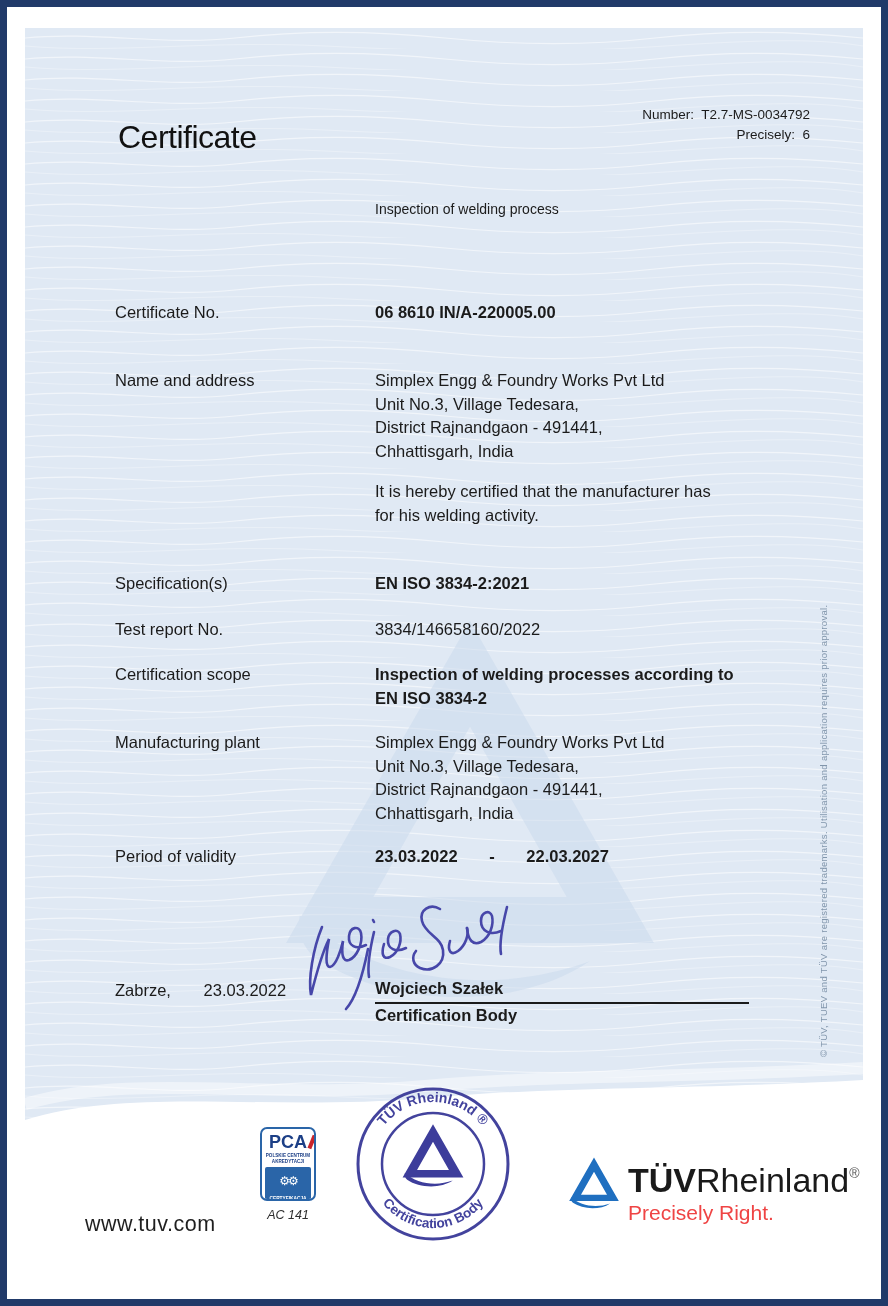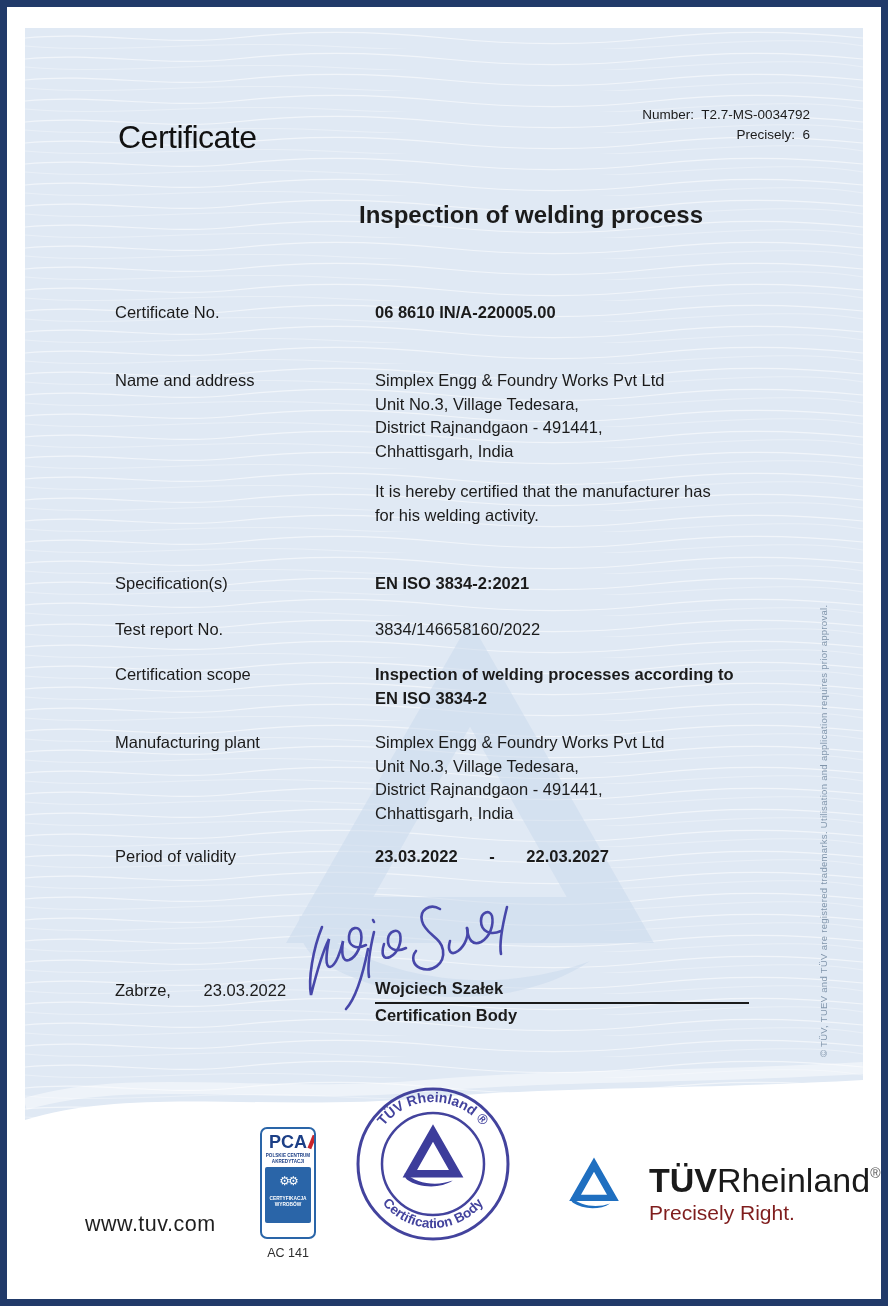--- a/index.html
+++ b/index.html
@@ -17,21 +17,21 @@
   .carve{position:absolute;left:0;top:1028px;}
   .meta{
     position:absolute;top:50px;right:71px;text-align:right;
     font-size:13.5px;line-height:20px;color:#1b1b1b;margin-top:48px;
   }
   .title{
     position:absolute;left:111px;top:112px;font-size:32px;letter-spacing:-.5px;
     color:#111;font-weight:400;
   }
   .subtitle{
-    position:absolute;left:352px;top:194px;font-size:24px;font-weight:700;
+    position:absolute;left:368px;top:194px;font-size:14px;font-weight:400;
   }
   .row{position:absolute;left:0;width:856px;font-size:16.5px;line-height:23.5px;}
   .lab{position:absolute;left:108px;width:250px;}
   .val{position:absolute;left:368px;width:430px;}
   .b{font-weight:700;}
   .gap-date{display:inline-block;margin-left:28px;}
   .dash-gap{display:inline-block;margin:0 27px;}
   .sig-svg{position:absolute;left:295px;top:880px;}
   .sig-name{position:absolute;left:368px;top:972px;font-size:16.5px;font-weight:700;}
   .sig-line{position:absolute;left:368px;top:995px;width:374px;border-top:2px solid #1b1b1b;}
@@ -39,39 +39,39 @@
   .place-date{position:absolute;left:108px;top:974px;font-size:16.5px;}
   .side-note{
     position:absolute;left:811px;top:1050px;width:458px;
     transform:rotate(-90deg);transform-origin:0 0;
     font-size:9.5px;color:#8095ab;letter-spacing:.3px;white-space:nowrap;
   }
   .website{position:absolute;left:78px;top:1205px;font-size:21.5px;color:#1f1f1f;letter-spacing:.5px;}
   
   .pca{position:absolute;left:250px;top:1120px;width:62px;text-align:center;}
   .pca-box{
-    width:56px;height:112px;margin:0 auto;background:#fff;border:2px solid #2a65a8;
+    width:56px;height:74px;margin:0 auto;background:#fff;border:2px solid #2a65a8;
     border-radius:7px;box-sizing:border-box;overflow:hidden;
   }
   .pca-letters{font-size:18px;font-weight:700;color:#1c3f86;line-height:20px;margin-top:3px;position:relative;}
   .pca-a-red{position:absolute;right:1px;top:3px;width:3.5px;height:14px;background:#c9252c;transform:rotate(22deg);}
   .pca-org{font-size:4.6px;color:#1c3f86;font-weight:700;line-height:5.5px;margin-top:1px;}
   .pca-blue{margin:3px 3px 0 3px;background:#2a65a8;border-radius:2px;height:56px;color:#fff;}
   .pca-gears{font-size:12px;line-height:22px;letter-spacing:-2px;padding-top:3px;color:#ffffff;}
   .pca-cert{font-size:4.8px;font-weight:700;line-height:6px;margin-top:4px;}
-  .pca-code{font-size:12.5px;color:#2e2e2e;margin-top:7px;}
+  .pca-code{font-size:12.5px;color:#2e2e2e;margin-top:7px;font-style:italic;}
   
   .seal{position:absolute;left:346px;top:1076px;}
   
   .brand{position:absolute;left:556px;top:1148px;display:flex;align-items:flex-start;}
-  .brand-text{margin-left:24px;}
+  .brand-text{margin-left:3px;}
   .brand-line1{font-size:34px;line-height:36px;color:#1a1a1a;white-space:nowrap;}
   .brand-tuv{font-weight:700;}
   .brand-reg{font-size:14px;vertical-align:14px;color:#555;}
-  .brand-tagline{font-size:21px;color:#7f1d1d;margin-top:3px;}
+  .brand-tagline{font-size:21px;color:#ef4444;margin-top:3px;}
 </style>
 </head>
 <body>
 
 <svg width="0" height="0" style="position:absolute">
   <defs>
     <symbol id="tuvtri" viewBox="0 0 100 88">
       <path fill-rule="evenodd" d="M50,3 L90,73 L10,73 Z M50,26 L71,63 L29,63 Z"></path>
       <path d="M13,67 C28,81 54,85 76,77 C60,88 32,87 16,76 C13,73 12.5,70 13,67 Z"></path>
     </symbol>

